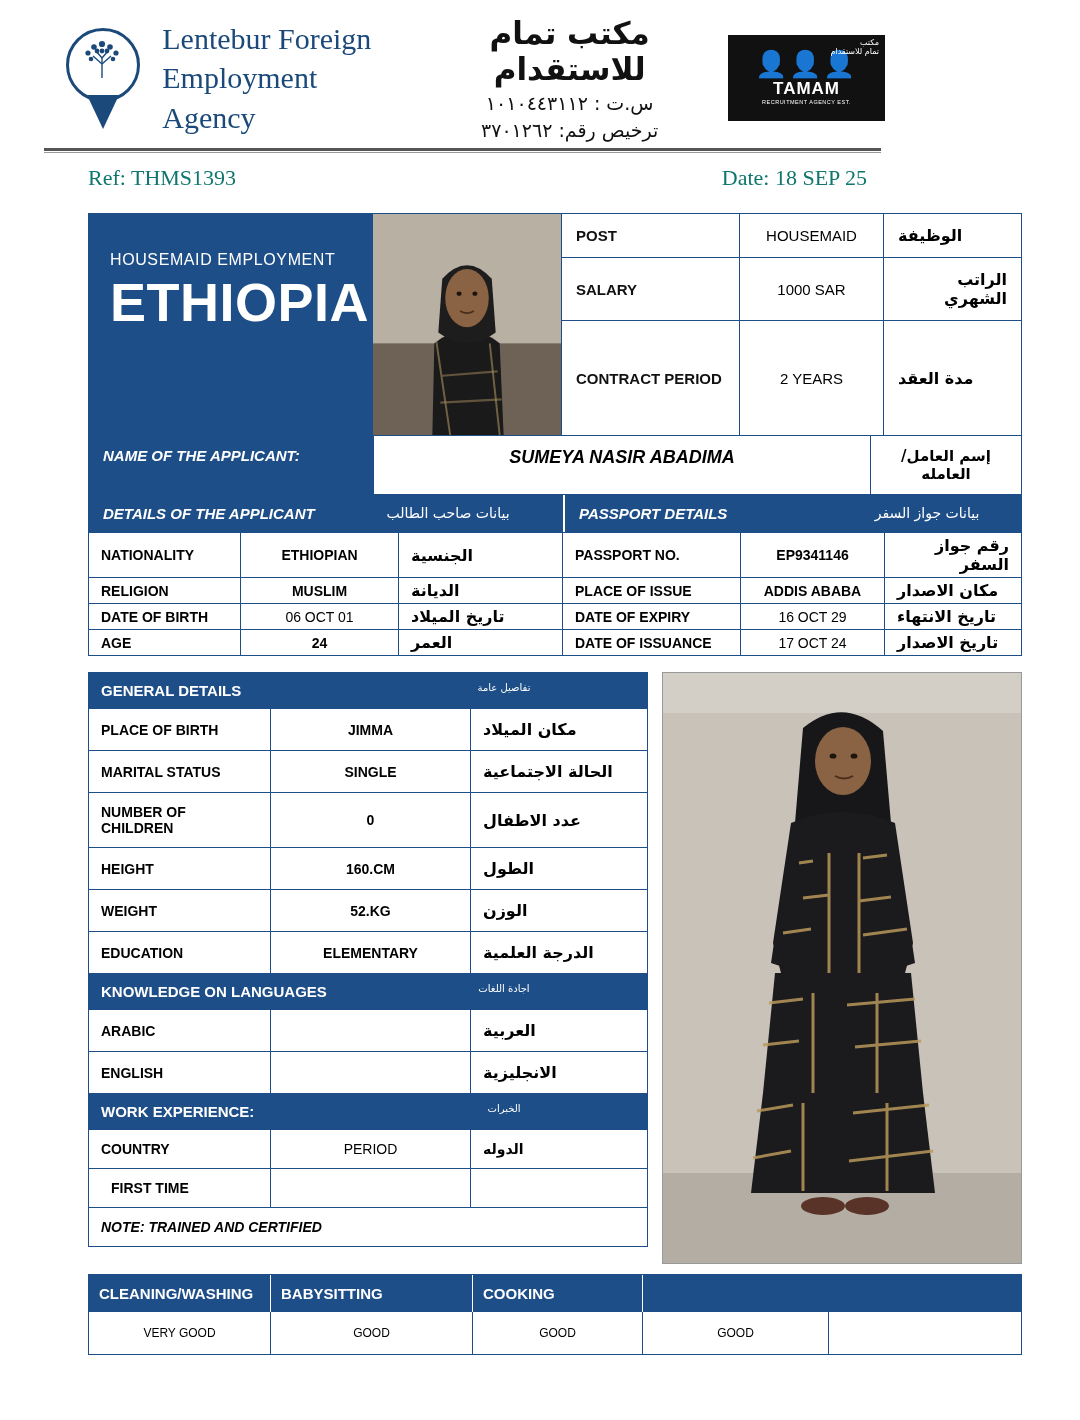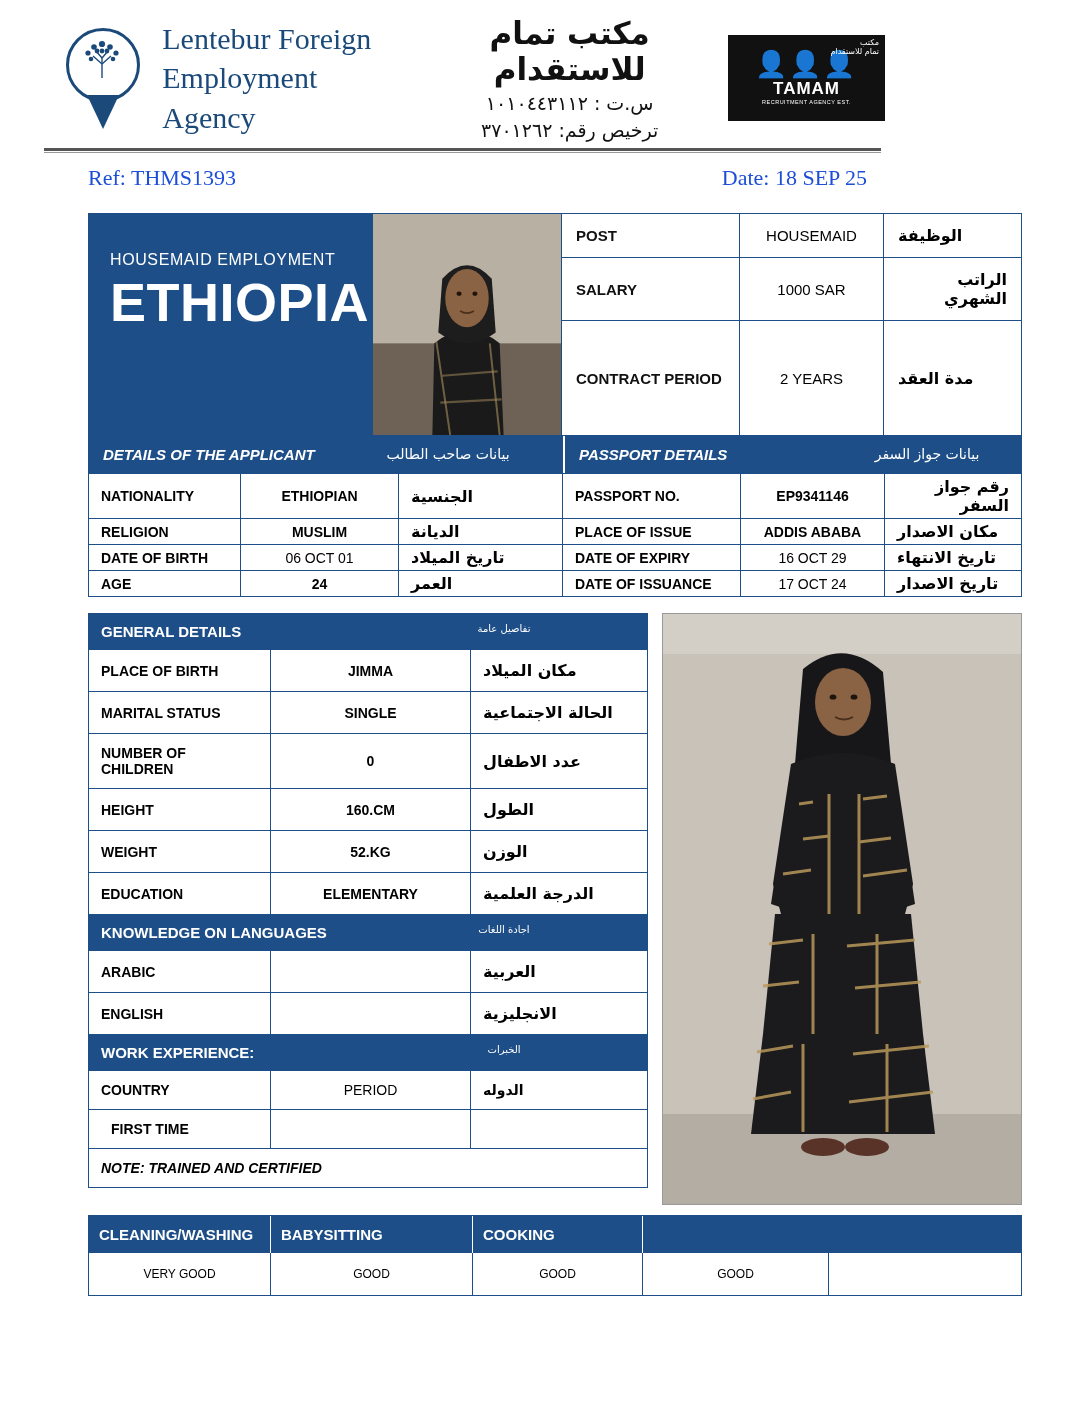--- a/index.html
+++ b/index.html
@@ -58,21 +58,21 @@
     font-family: "DejaVu Sans", sans-serif; font-size: 8px; text-align: right; line-height: 1.1;
   }
 
   .rule-double { margin: 0 44px; border-top: 3px solid #555; border-bottom: 1px solid #999; height: 5px; }
 
   
   .refline {
     display: flex; justify-content: space-between;
     padding: 12px 58px 8px 88px;
     font-family: "Liberation Serif", serif;
-    font-size: 22px; color: #1d4ed8;
+    font-size: 22px; color: #0f766e;
   }
 
   
   .doc { position: absolute; left: 88px; top: 213px; width: 934px; }
 
   .topgrid { display: flex; }
   .banner {
     width: 284px; background: #1d4e87; color: #fff;
     padding: 38px 0 0 22px;
   }
@@ -241,20 +241,25 @@
           <div class="ti-ar">الراتب الشهري</div>
         </div>
         <div class="tirow" style="height:114px">
           <div class="ti-label">CONTRACT PERIOD</div>
           <div class="ti-val">2 YEARS</div>
           <div class="ti-ar">مدة العقد</div>
         </div>
       </div>
     </div>
 
+    <div class="namerow">
+      <div class="name-label">NAME OF THE APPLICANT:</div>
+      <div class="name-val">SUMEYA NASIR ABADIMA</div>
+      <div class="name-ar">إسم العامل/ العامله</div>
+    </div>
 
     <div class="twohead">
       <div class="th-l">DETAILS OF THE APPLICANT</div>
       <div class="th-lar">بيانات صاحب الطالب</div>
       <div class="th-r">PASSPORT DETAILS</div>
       <div class="th-rar">بيانات جواز السفر</div>
     </div>
 
     <div class="detrow">
       <div class="dc lbl">NATIONALITY</div>

